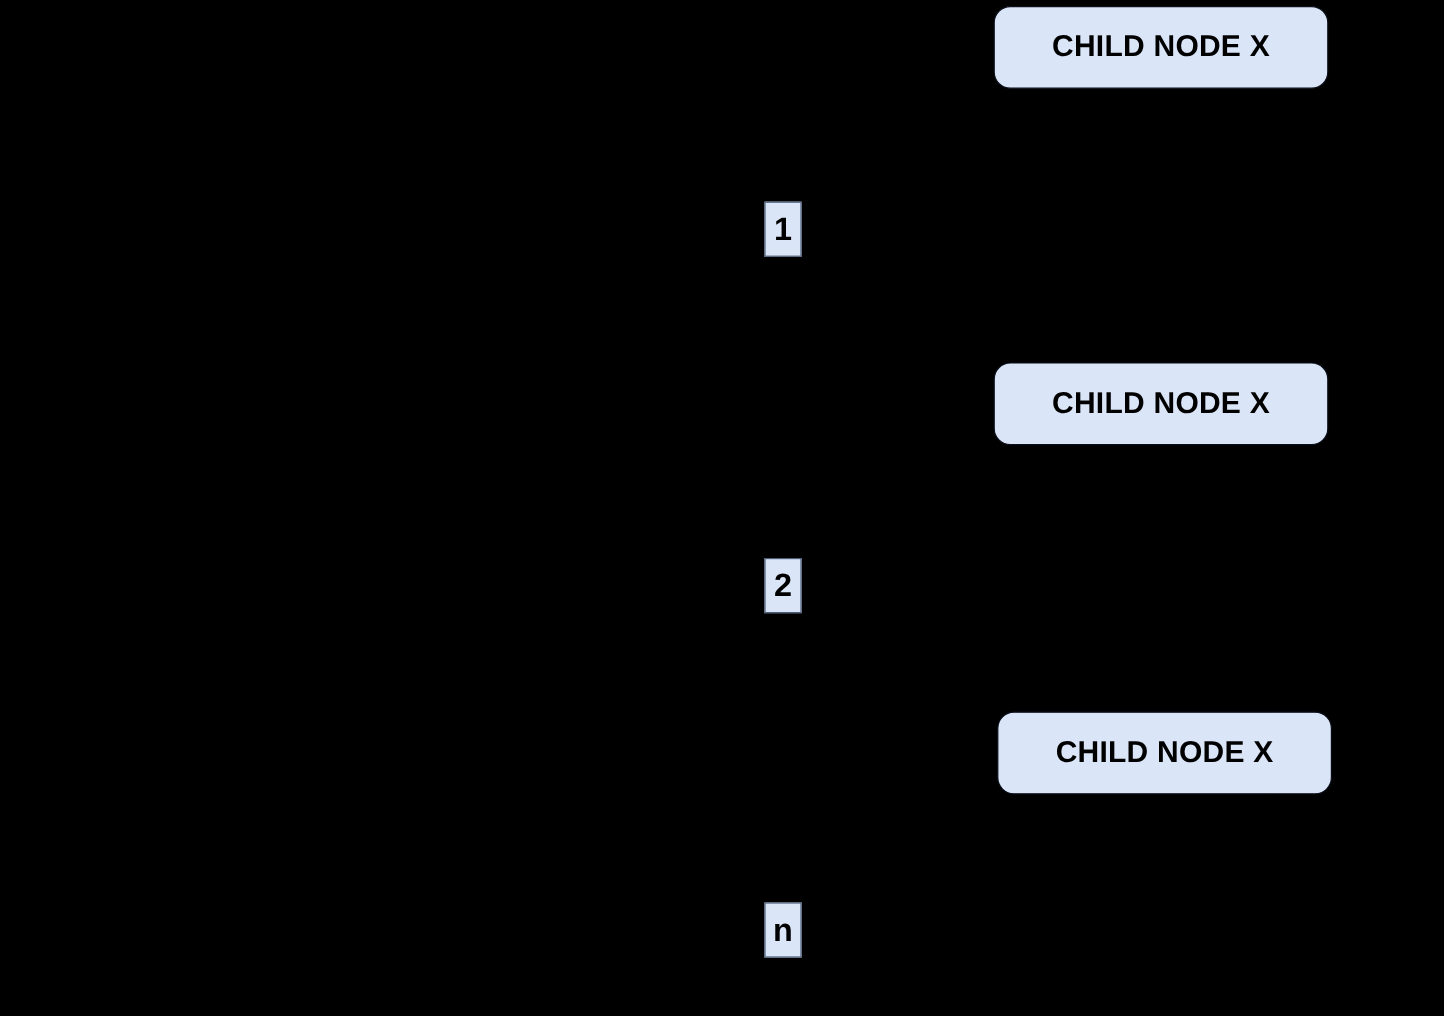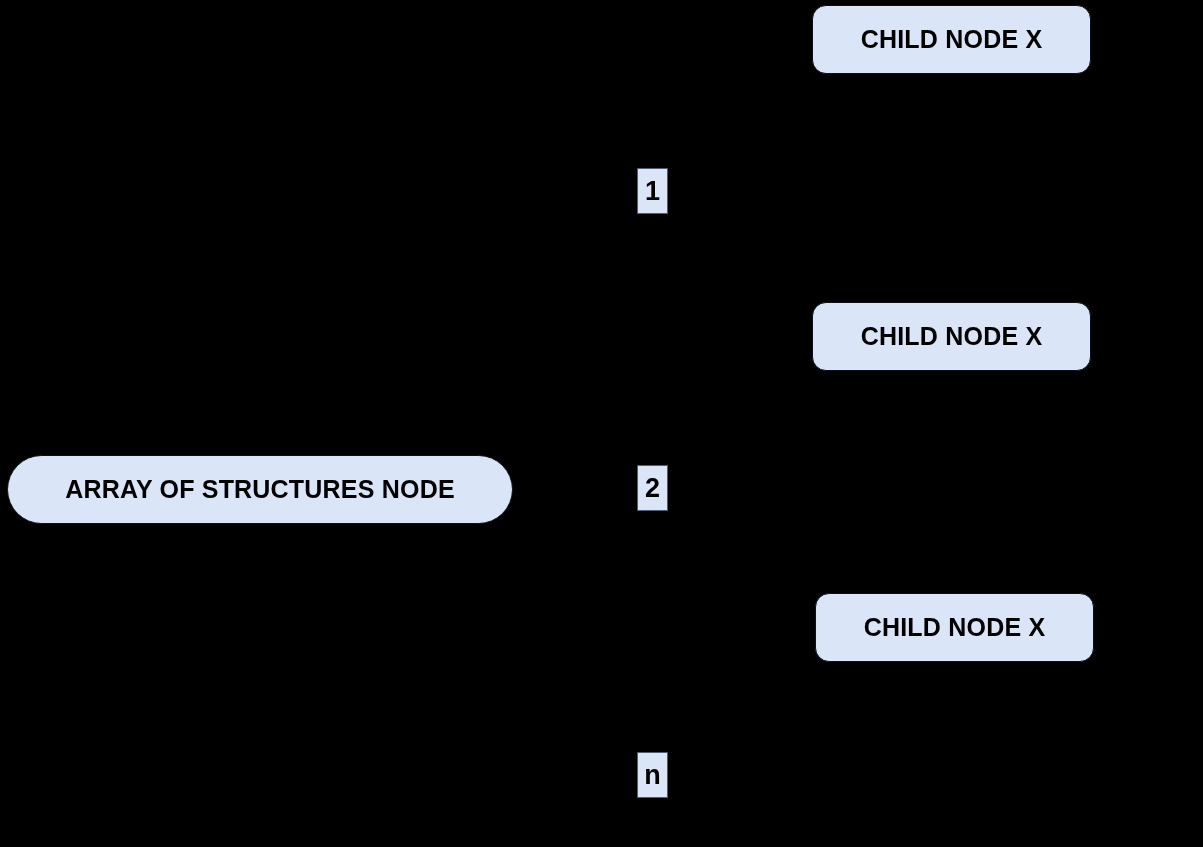--- a/index.html
+++ b/index.html
@@ -46,20 +46,21 @@
     user-select: none;
   }
 
   
   .node--stadium {
     border-radius: 999px;
   }
   
   .node--rounded {
     border-radius: 14px;
+    margin-left: 16px;
   }
 
   #node-array {
     left: 7px;
     top: 455px;
     width: 506px;
     height: 69px;
     font-size: 25px;
   }
 
@@ -130,23 +131,20 @@
 
   <svg id="edge-layer" viewBox="0 0 1203 847" width="1203" height="847" aria-hidden="true">
 
     <path d="M 513 476 L 600 476 L 652 476 L 652 168 M 652 214 L 652 39 L 812 39" fill="none" stroke="#000000" stroke-width="2.5"></path>
 
     <path d="M 513 489 L 652 489 L 652 465 M 652 511 L 652 336 L 812 336" fill="none" stroke="#000000" stroke-width="2.5"></path>
 
     <path d="M 513 503 L 652 503 L 652 752 M 652 798 L 652 627 L 815 627" fill="none" stroke="#000000" stroke-width="2.5"></path>
   </svg>
 
-  <div class="node node--stadium" id="node-array">
-    <span>ARRAY OF STRUCTURES NODE</span>
-  </div>
 
   <div class="node node--rounded" id="node-child-1">
     <span>CHILD NODE X</span>
   </div>
 
   <div class="node node--rounded" id="node-child-2">
     <span>CHILD NODE X</span>
   </div>
 
   <div class="node node--rounded" id="node-child-3">

